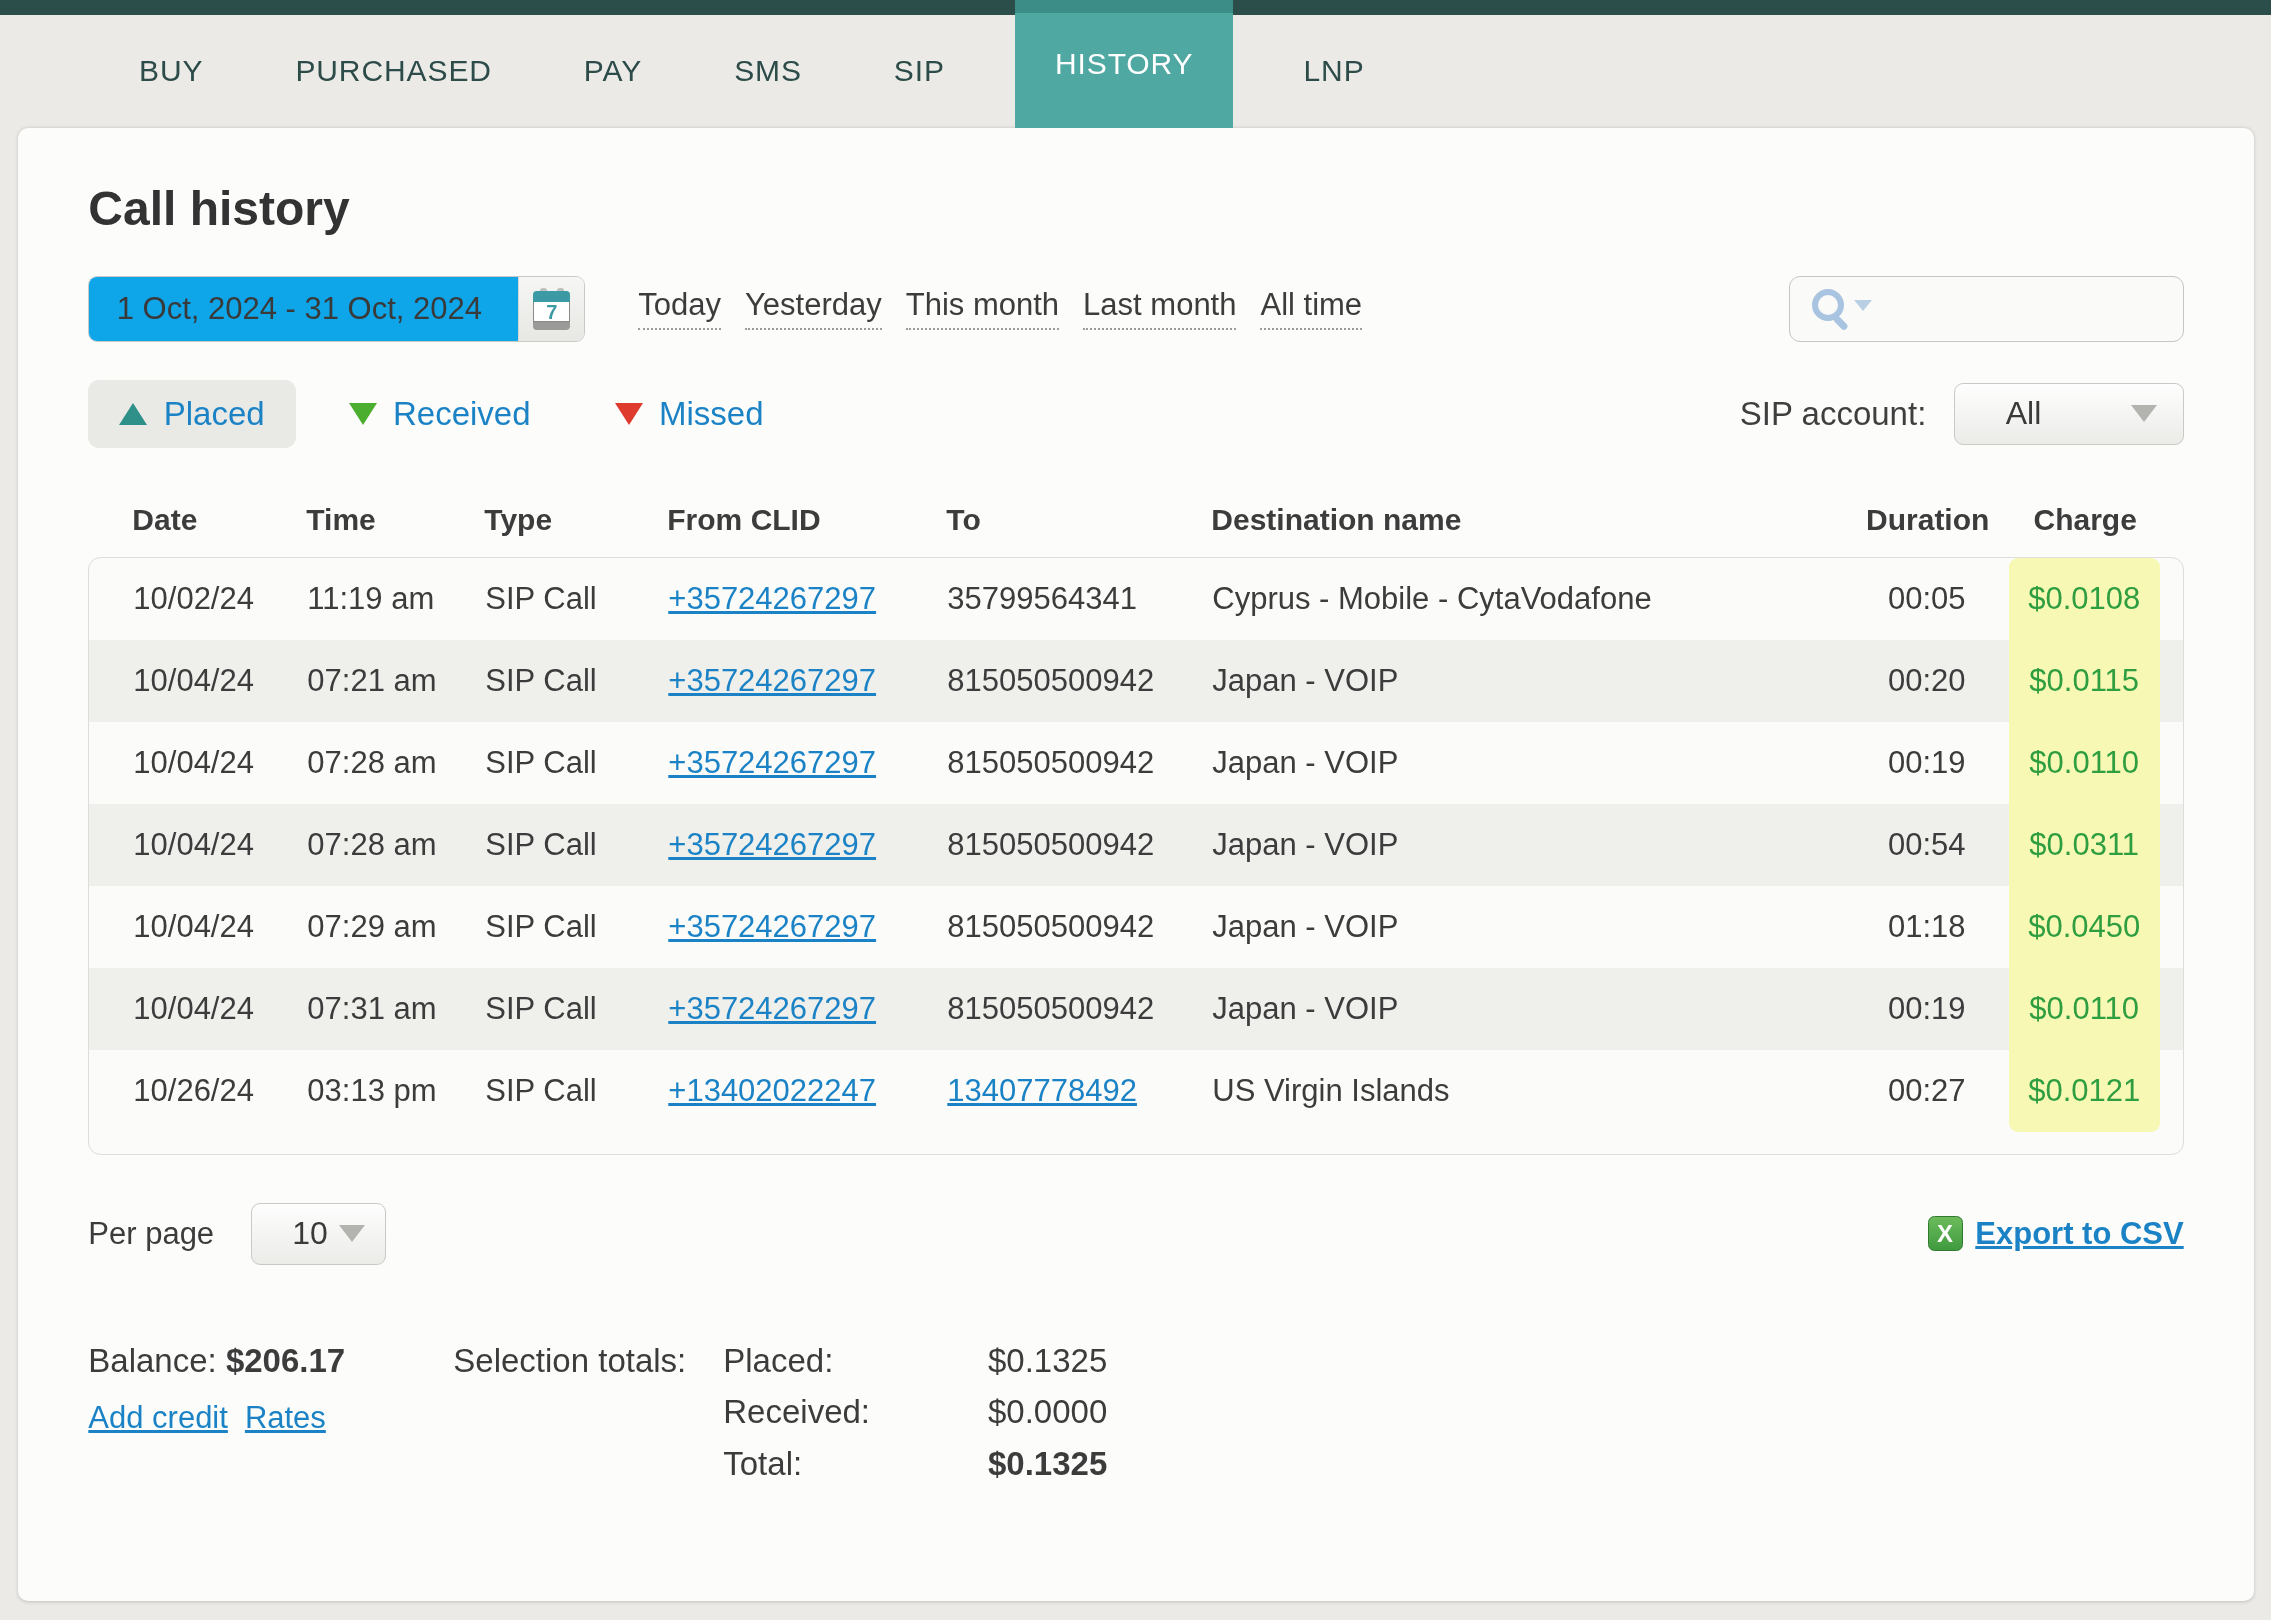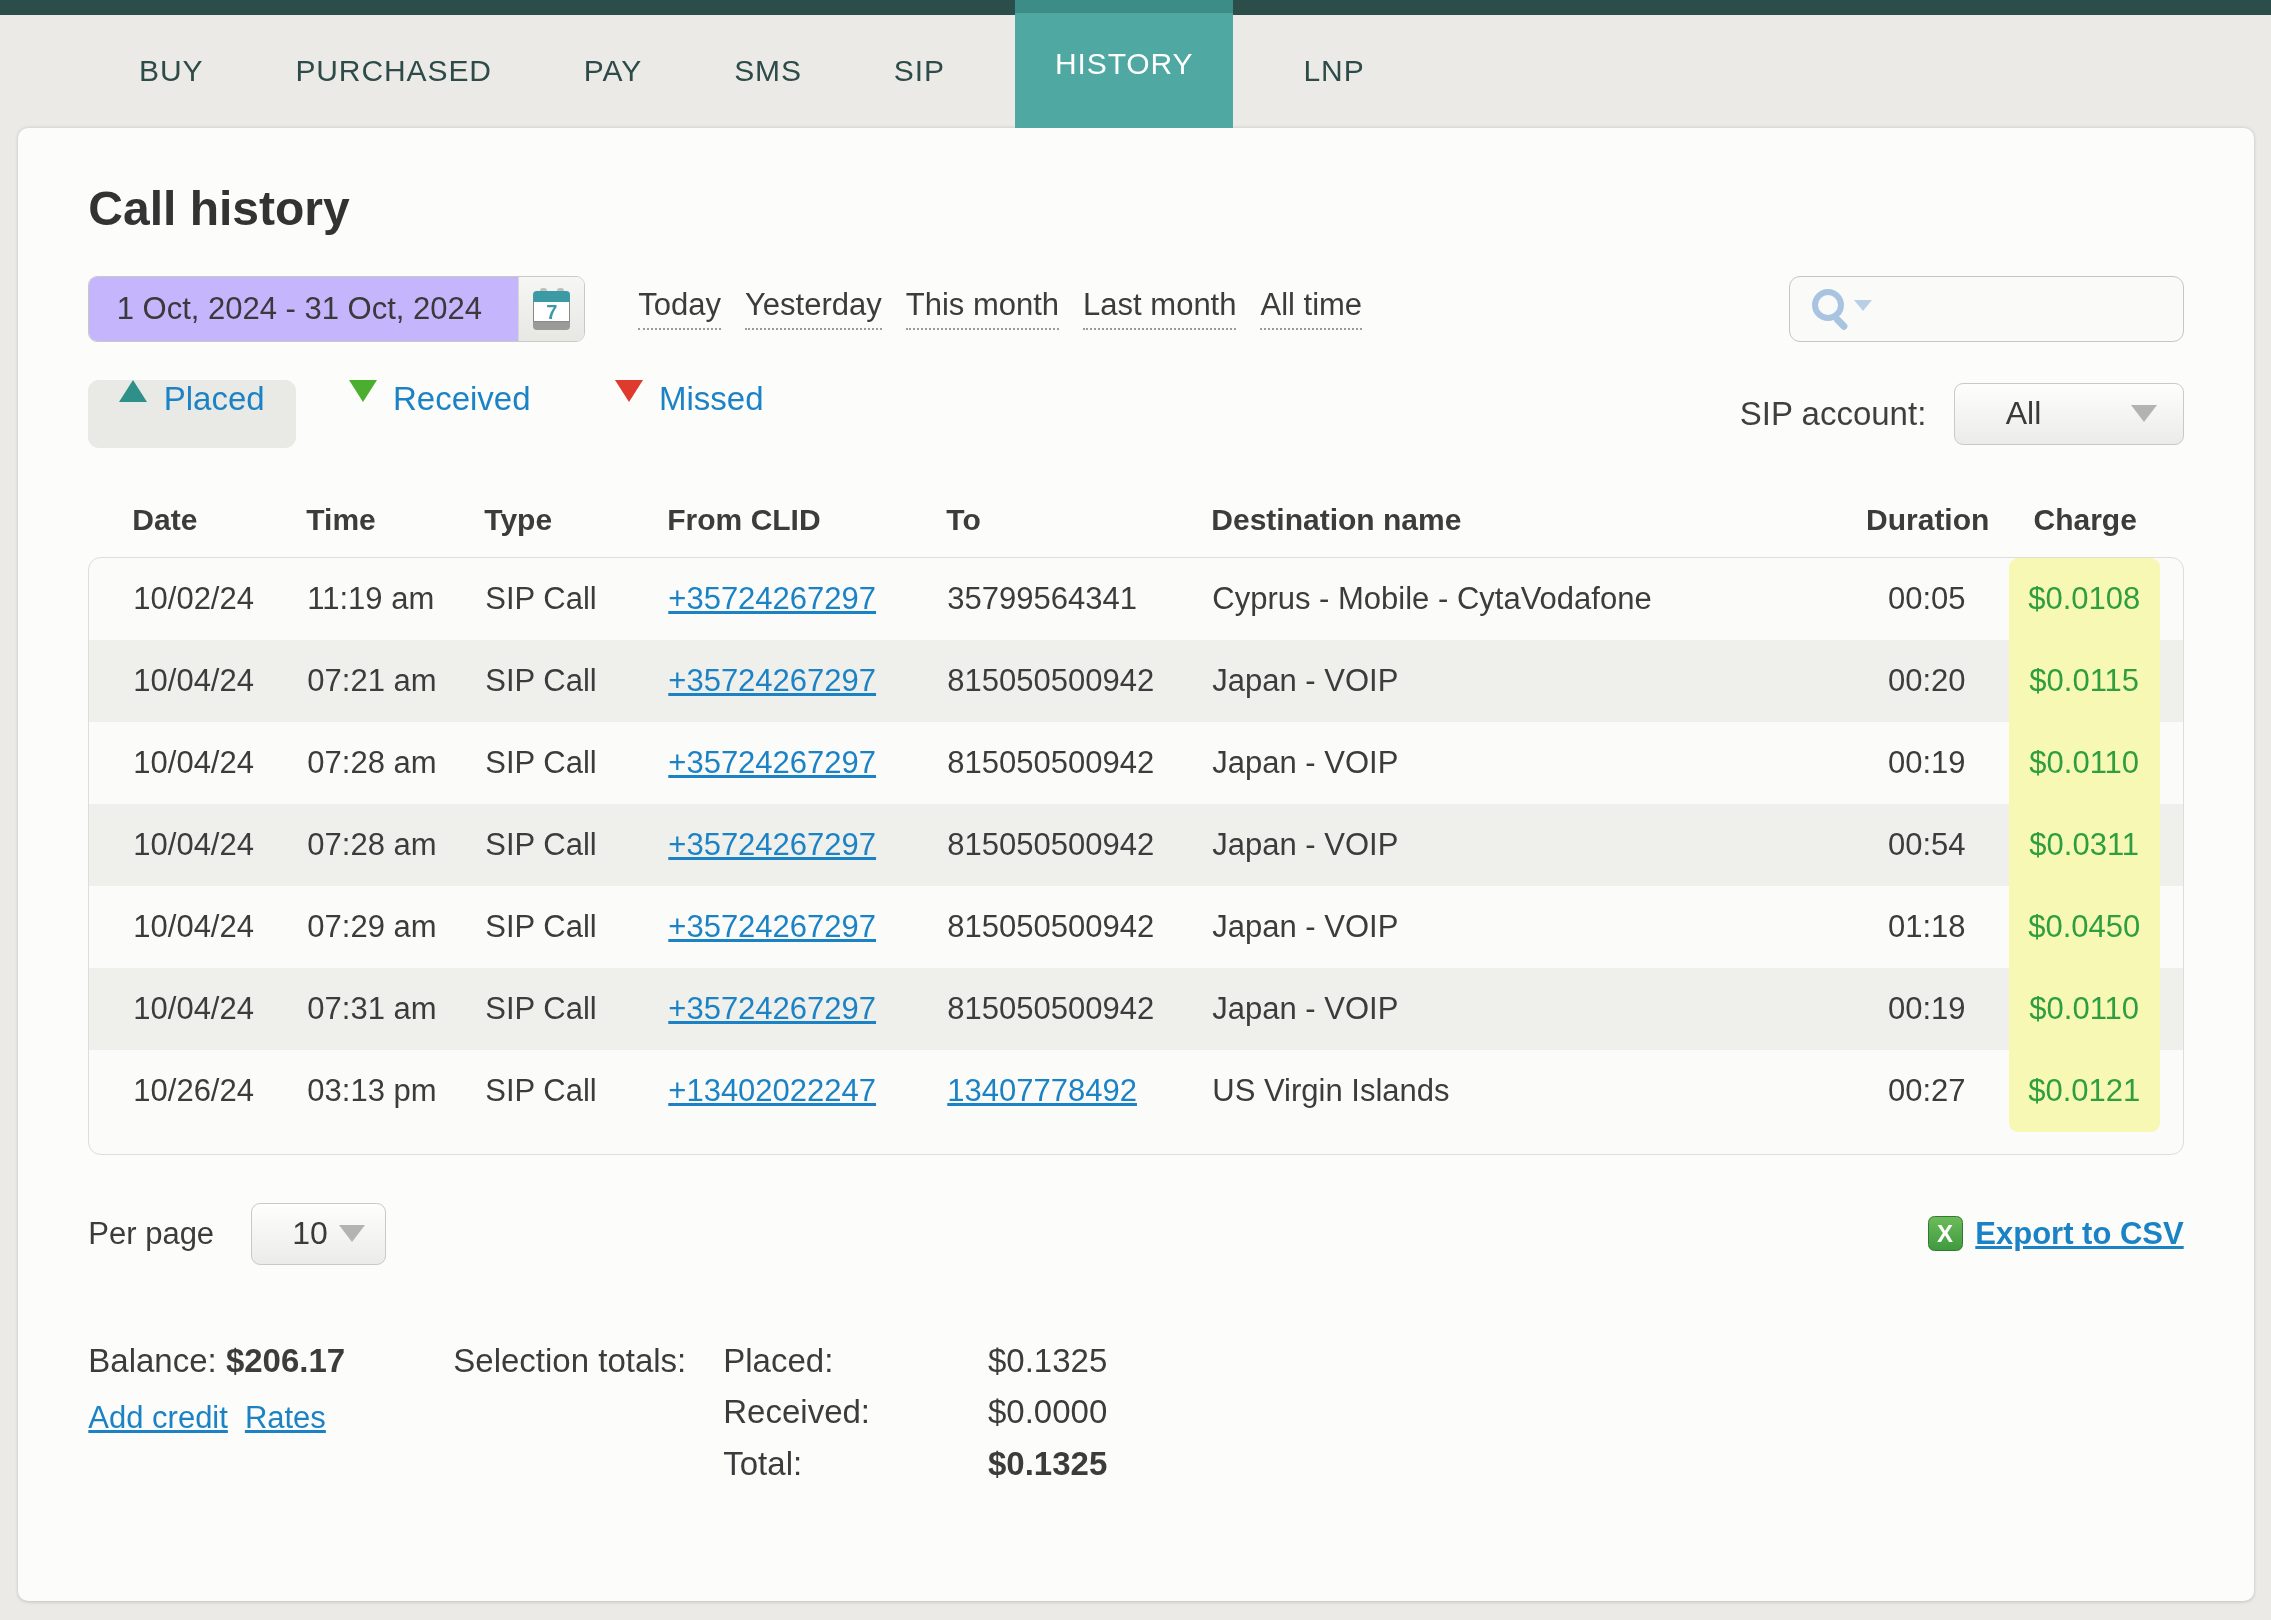--- a/index.html
+++ b/index.html
@@ -39,21 +39,21 @@
 
   
   .toolbar { margin-top:40px; display:flex; align-items:center; }
   .date-group {
     display:flex; border:1.8px solid #c9c9c6; border-radius:9.1px; overflow:hidden;
     background:#ffffff; height:66px;
   }
   .date-input {
     border:none; outline:none; width:429px; padding:0 9.1px 0 27.4px;
     font-family:"Liberation Sans", sans-serif;
-    font-size:31px; color:#3a3a3a; background:#c4b5fd;
+    font-size:31px; color:#3a3a3a; background:#0ea5e9;
   }
   .cal-btn {
     width:66px; background:linear-gradient(#f6f6f4,#e7e7e4);
     border:none; border-left:1.8px solid #d6d6d3; cursor:pointer;
     display:flex; align-items:center; justify-content:center;
   }
   .cal-icon { width:37px; height:42px; position:relative; }
   .cal-icon .cal-top {
     position:absolute; top:3.7px; left:0; right:0; height:11px;
     background:#3b9aa4; border-radius:3.7px 3.7px 0 0;
@@ -90,21 +90,21 @@
     border-top:11px solid #b9cfe4; margin-left:1.8px; margin-top:-5.5px; cursor:pointer;
   }
   .search-input {
     flex:1; border:none; outline:none; background:transparent; height:100%;
     font-family:"Liberation Sans", sans-serif; font-size:29px; color:#3a3a3a; padding:0 14.6px;
   }
 
   
   .filters { margin-top:38px; display:flex; align-items:center; }
   .filter {
-    display:flex; align-items:flex-start; gap:16.4px; font-size:33px; color:#1b83c5;
+    display:flex; align-items:center; gap:16.4px; font-size:33px; color:#1b83c5;
     cursor:pointer; height:68px; padding:0 31px; border-radius:11px;
   }
   .filter.active { background:#e9e9e6; }
   .filter + .filter { margin-left:22px; }
   .tri-up-teal { width:0;height:0;border-left:14.6px solid transparent;border-right:14.6px solid transparent;border-bottom:22px solid #2f8f89; }
   .tri-down-green { width:0;height:0;border-left:14.6px solid transparent;border-right:14.6px solid transparent;border-top:22px solid #4cae2e; }
   .tri-down-red { width:0;height:0;border-left:14.6px solid transparent;border-right:14.6px solid transparent;border-top:22px solid #df3a2e; }
 
   .sip-label { font-size:33px; color:#3f3f3f; margin-right:27.4px; }
   .dropdown {

